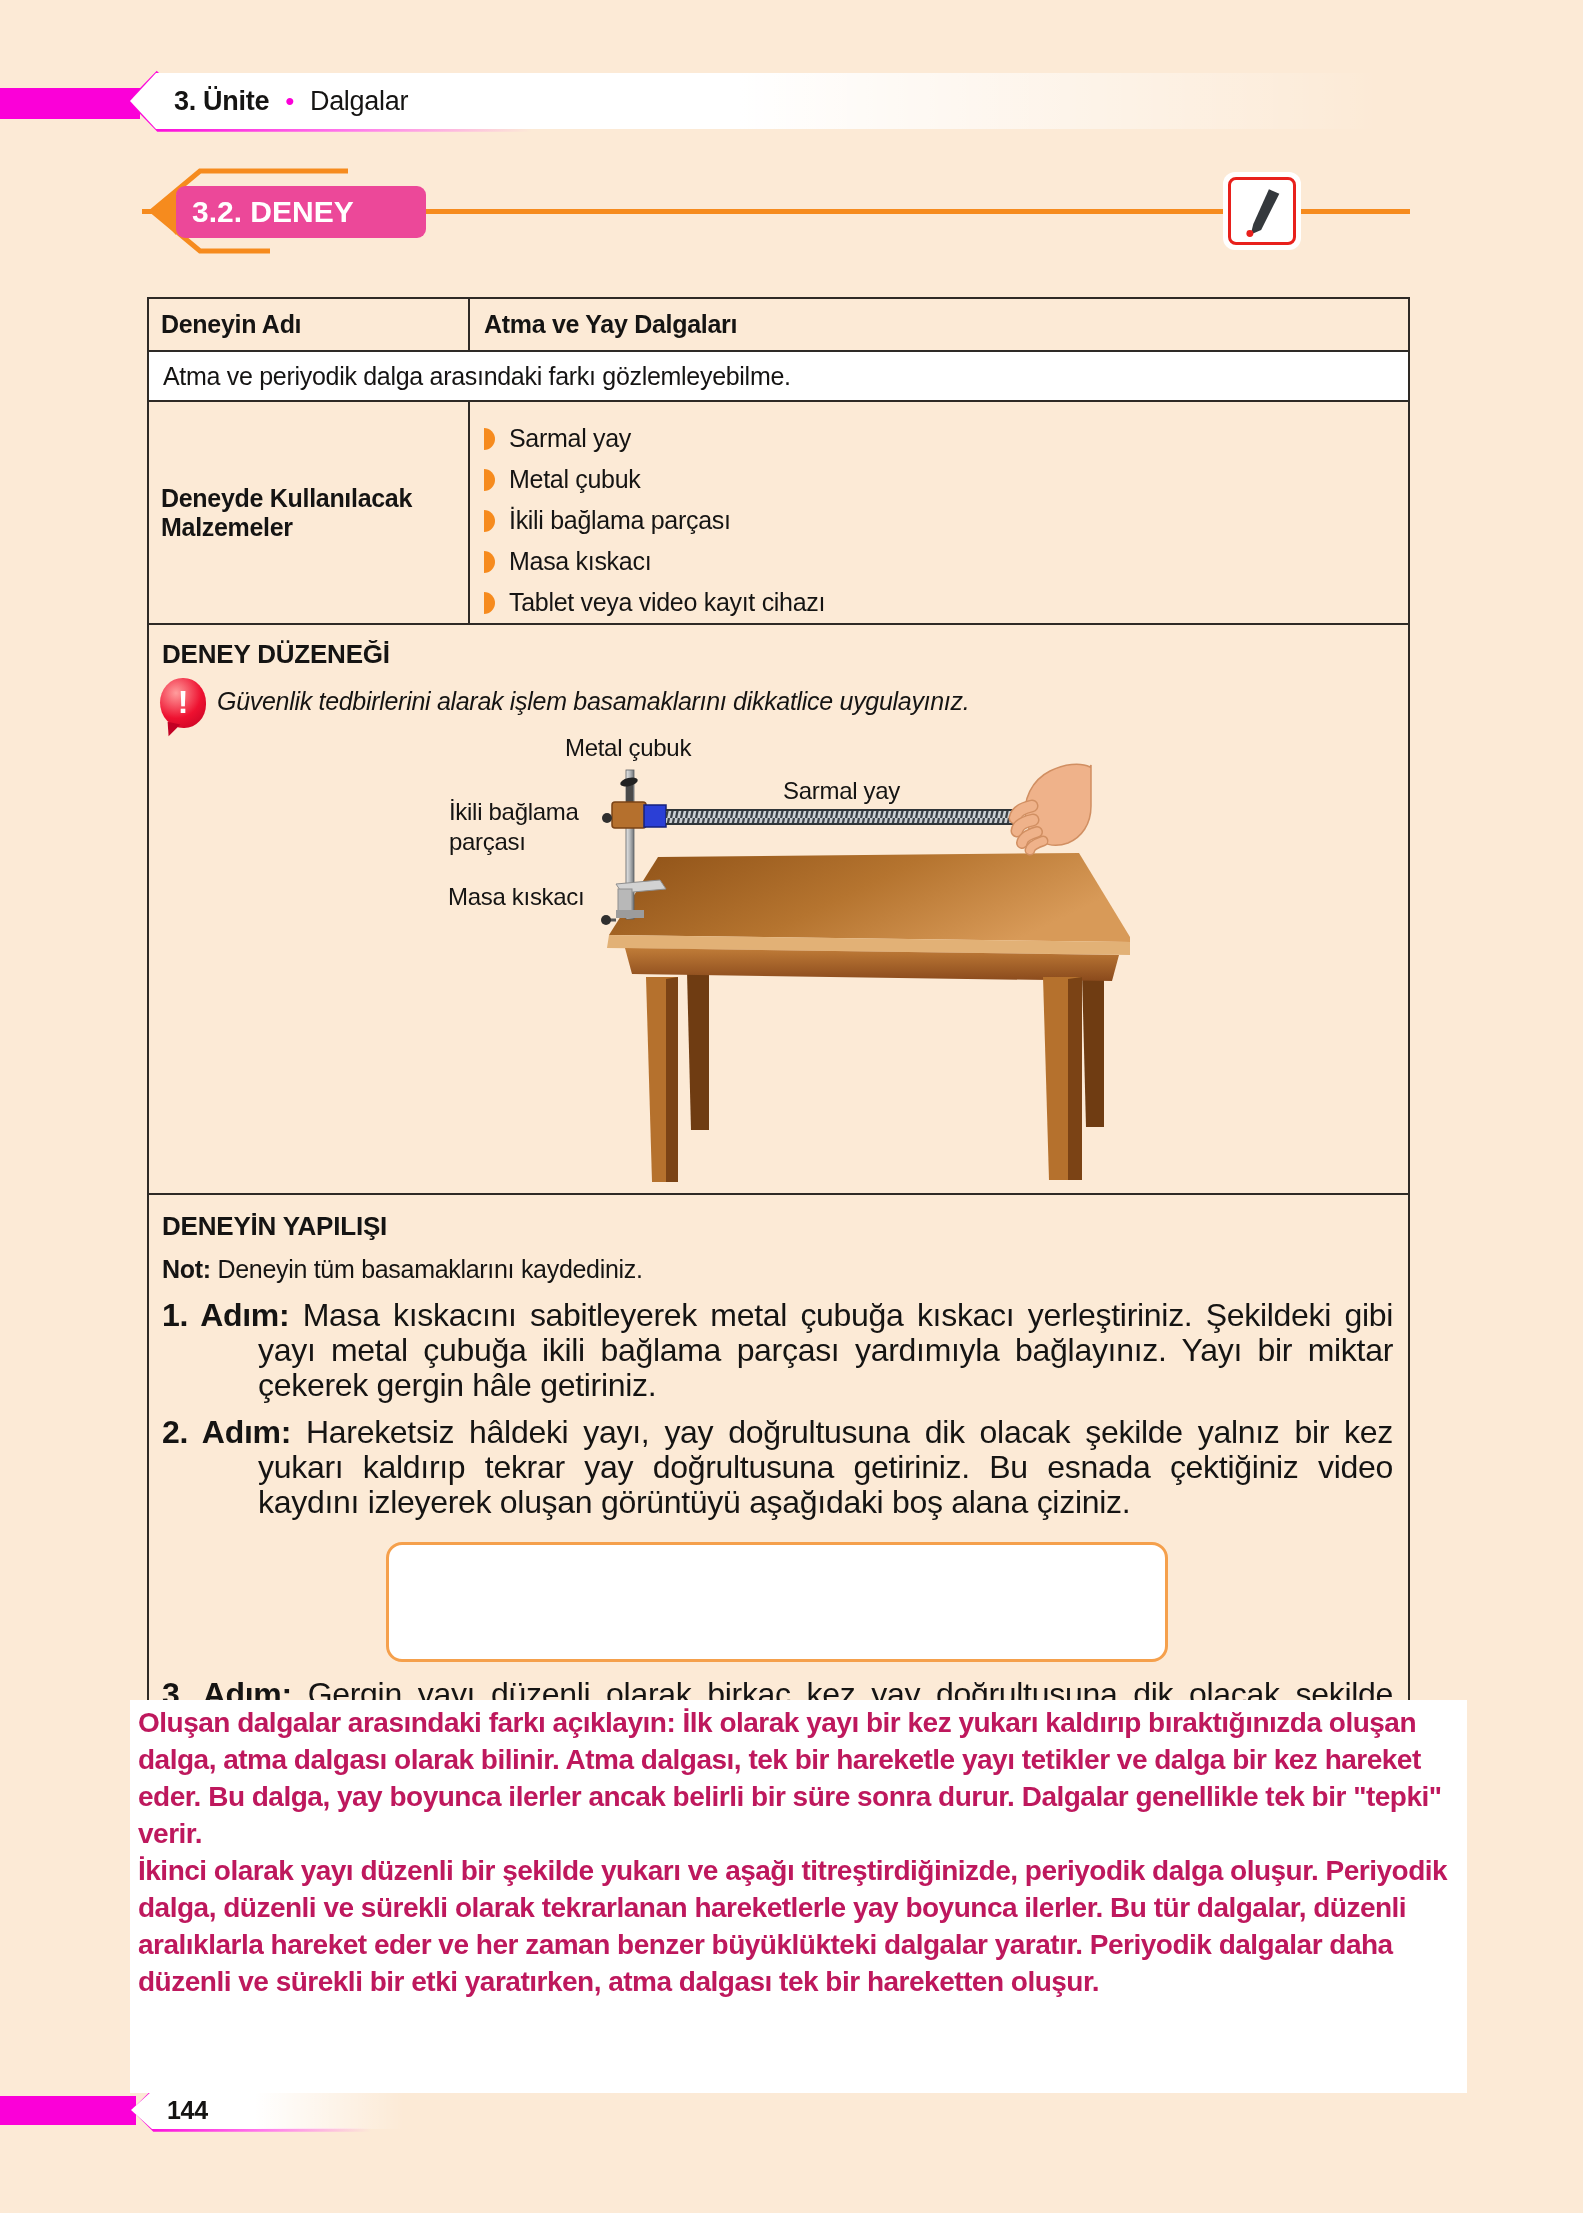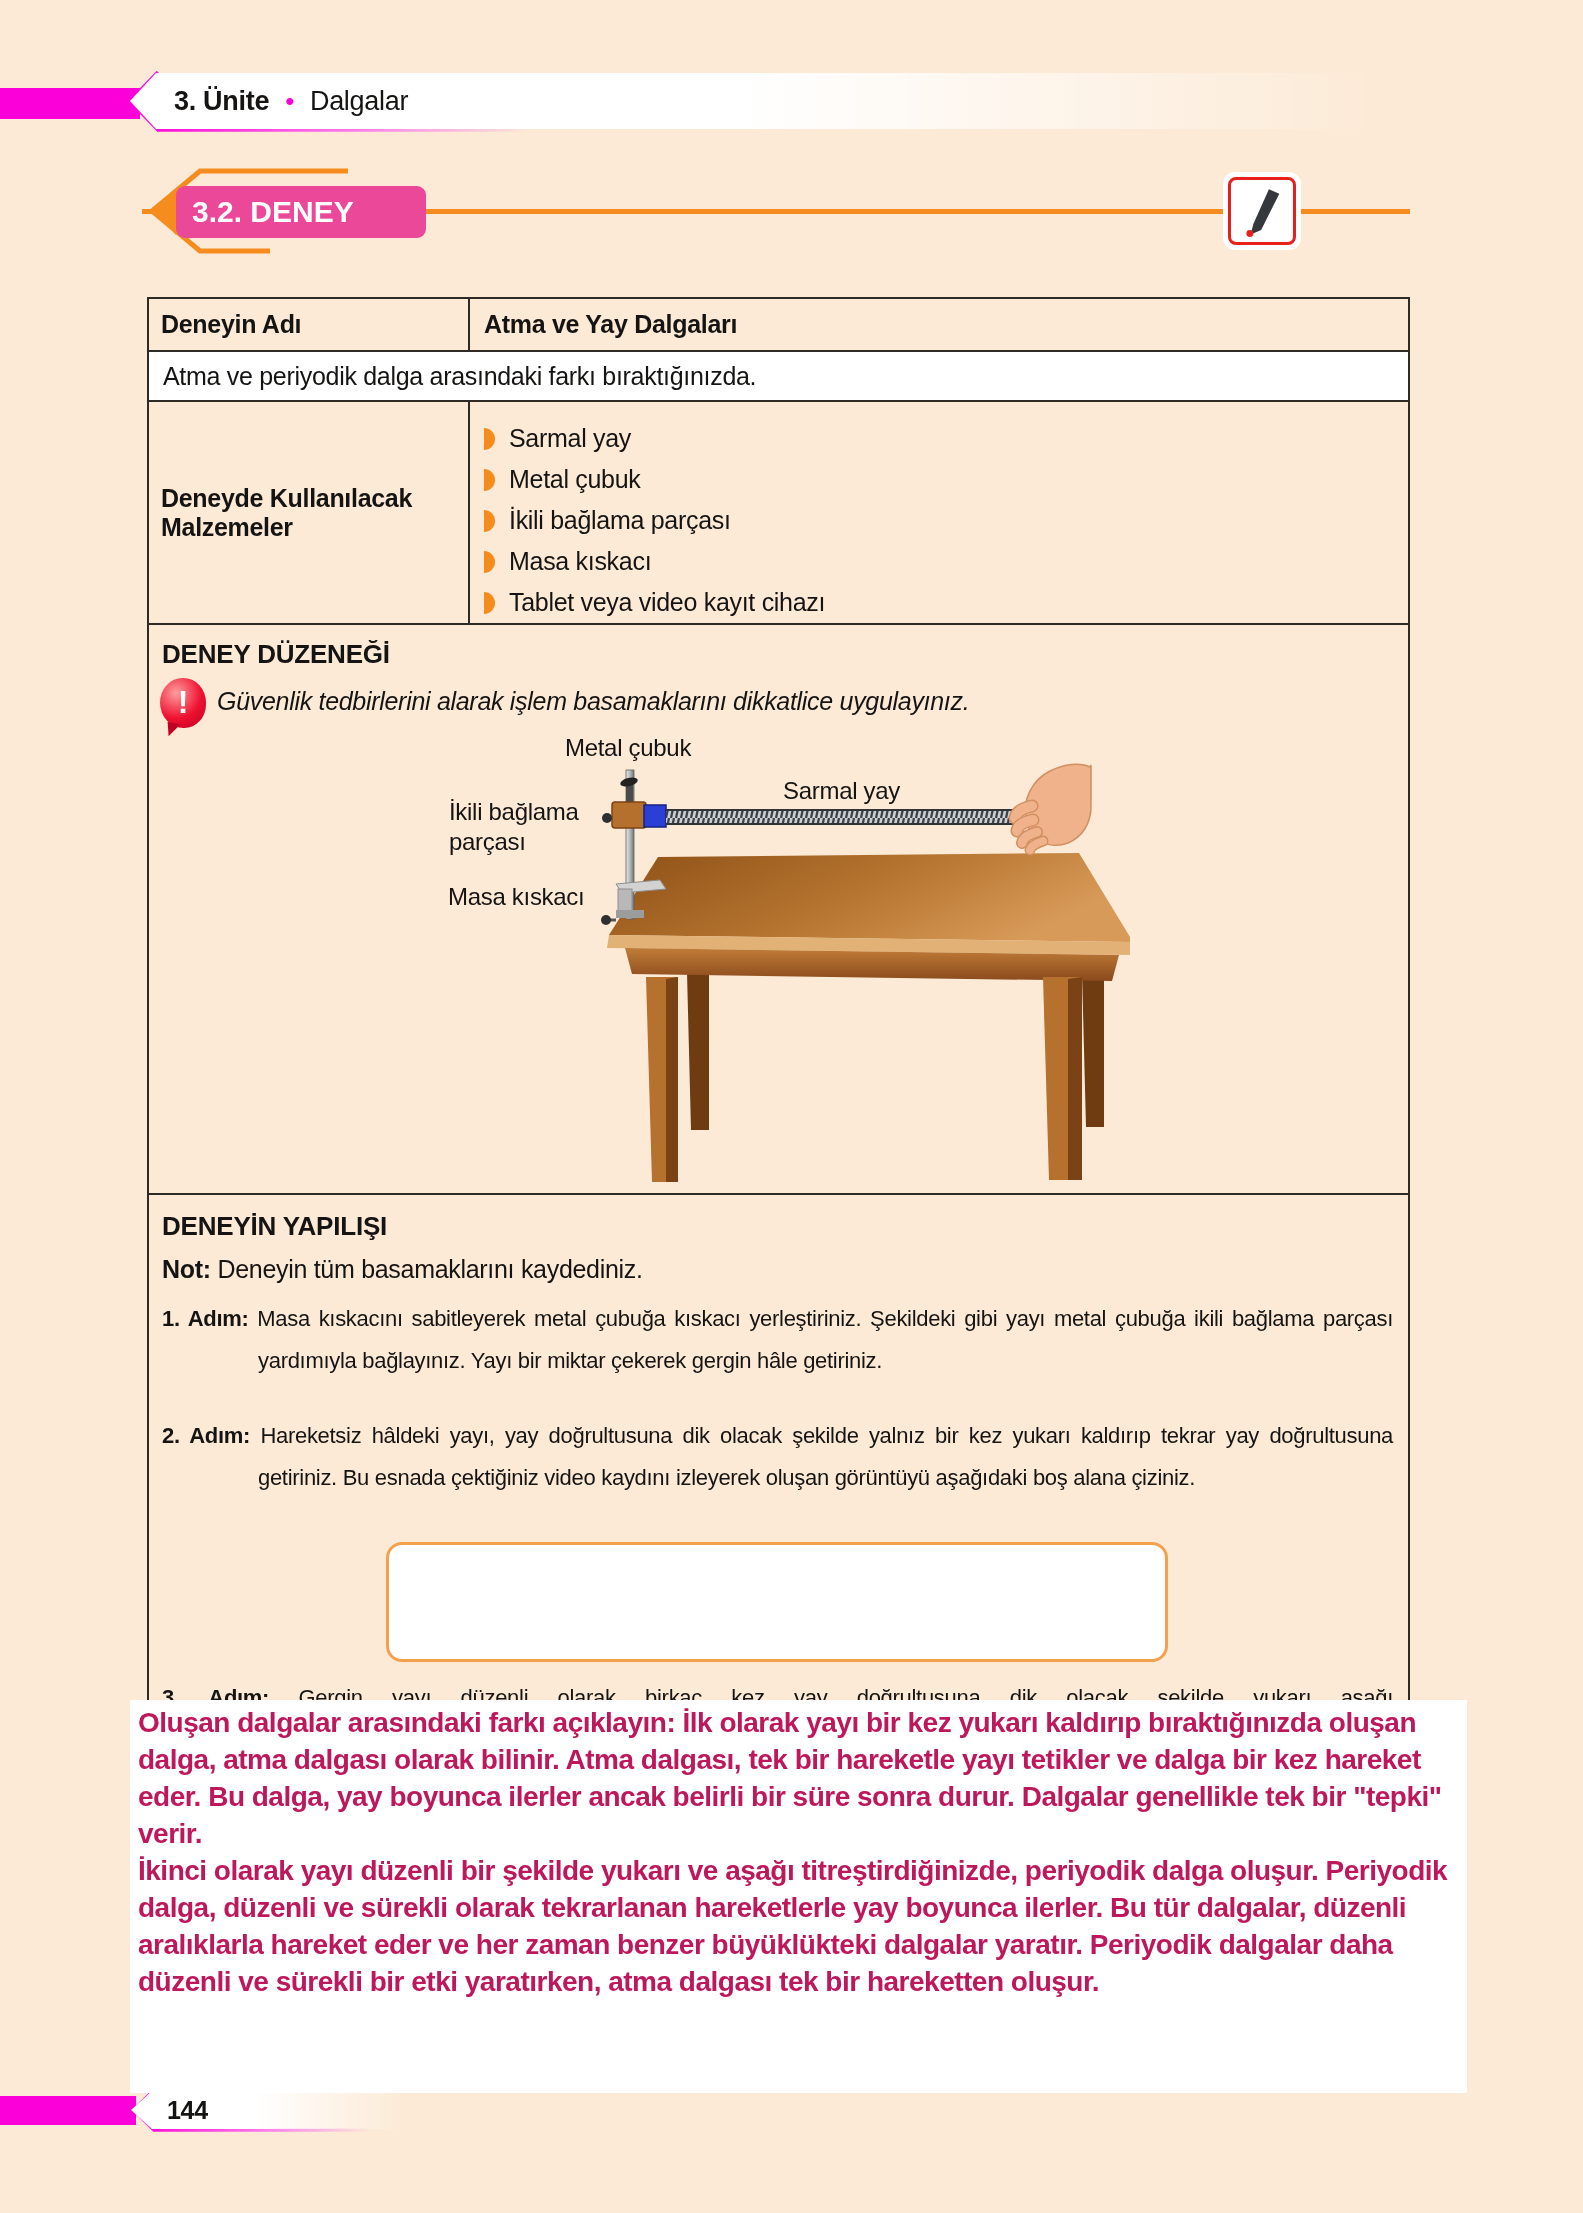--- a/index.html
+++ b/index.html
@@ -73,21 +73,21 @@
   }
   .warn-text { position:absolute; left:68px; top:62px; font-style:italic; font-size:25px; }
   .diagram { position:absolute; left:271px; top:109px; }
   .dlabel { position:absolute; font-size:24px; line-height:30px; }
   .dl-rod   { left:416px; top:108px; }
   .dl-clamp { left:300px; top:172px; width:155px; }
   .dl-spring{ left:634px; top:151px; }
   .dl-tclamp{ left:299px; top:257px; white-space:nowrap; }
   
   .note-line { position:absolute; left:13px; top:60px; font-size:25px; }
-  .step { position:absolute; left:13px; right:15px; font-size:22px; line-height:42px;
+  .step { position:absolute; left:13px; right:15px; font-size:32px; line-height:35px;
           text-align:justify; padding-left:96px; text-indent:-96px; }
   .step .b, .note-line .b { font-weight:bold; }
   .step1 { top:103px; }
   .step2 { top:220px; }
   .step3 { top:482px; text-align-last:justify; }
   .draw-box {
     position:absolute; left:237px; top:347px; width:782px; height:120px;
     background:#ffffff; border:3px solid #f5a04c; border-radius:16px;
   }
   
@@ -144,21 +144,21 @@
   </div>
 
   <div class="sheet">
 
     <div class="trow r1">
       <div class="tcell-l">Deneyin Adı</div>
       <div class="tcell-r">Atma ve Yay Dalgaları</div>
     </div>
 
     <div class="trow r2">
-      <div class="tcell-r">Atma ve periyodik dalga arasındaki farkı bıraktığınızda.</div>
+      <div class="tcell-r">Atma ve periyodik dalga arasındaki farkı gözlemleyebilme.</div>
     </div>
 
     <div class="trow r3">
       <div class="tcell-l">Deneyde Kullanılacak Malzemeler</div>
       <div class="tcell-r">
         <div class="mat-item">
             <span class="bullet"></span>
             <span>Sarmal yay</span>
           </div>
         <div class="mat-item">

